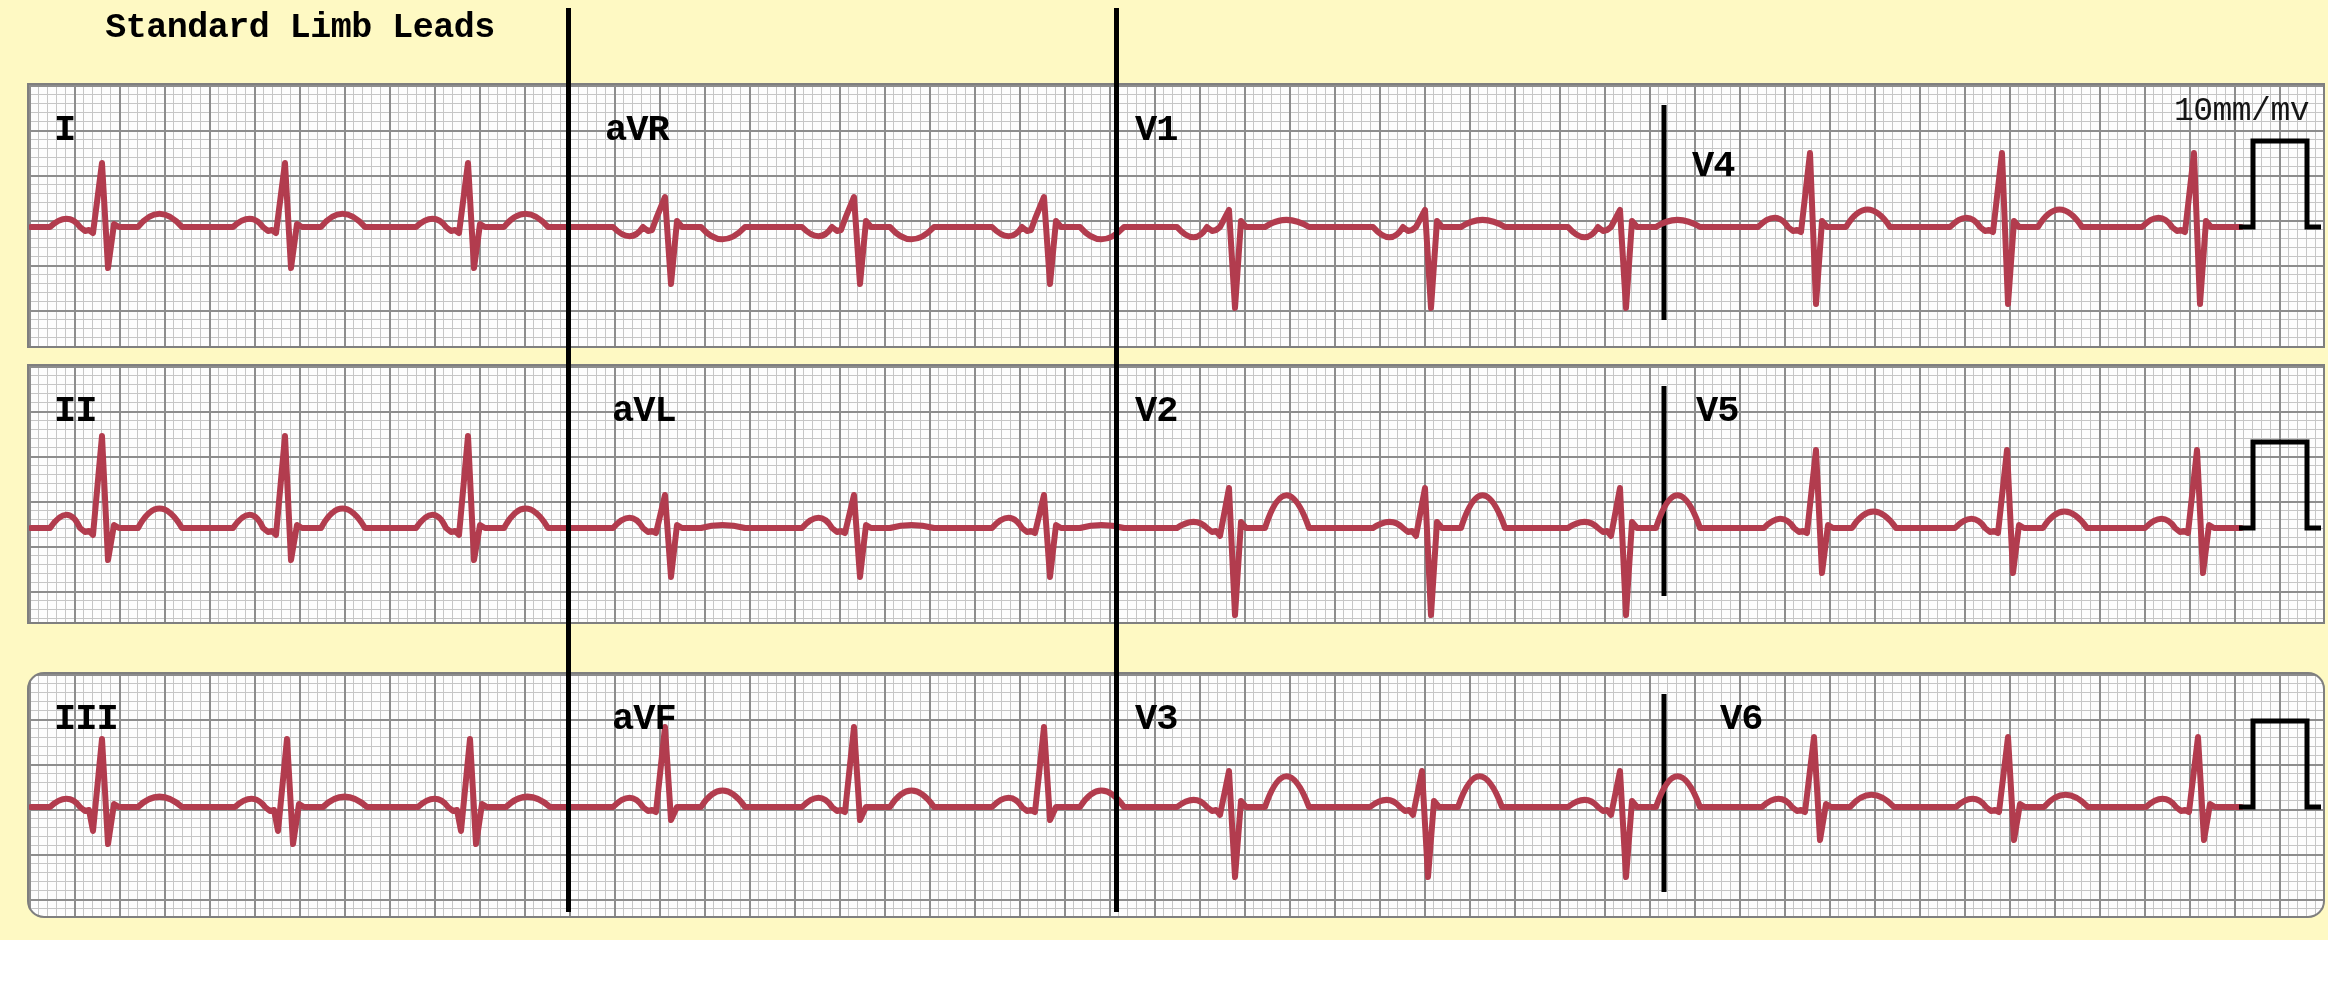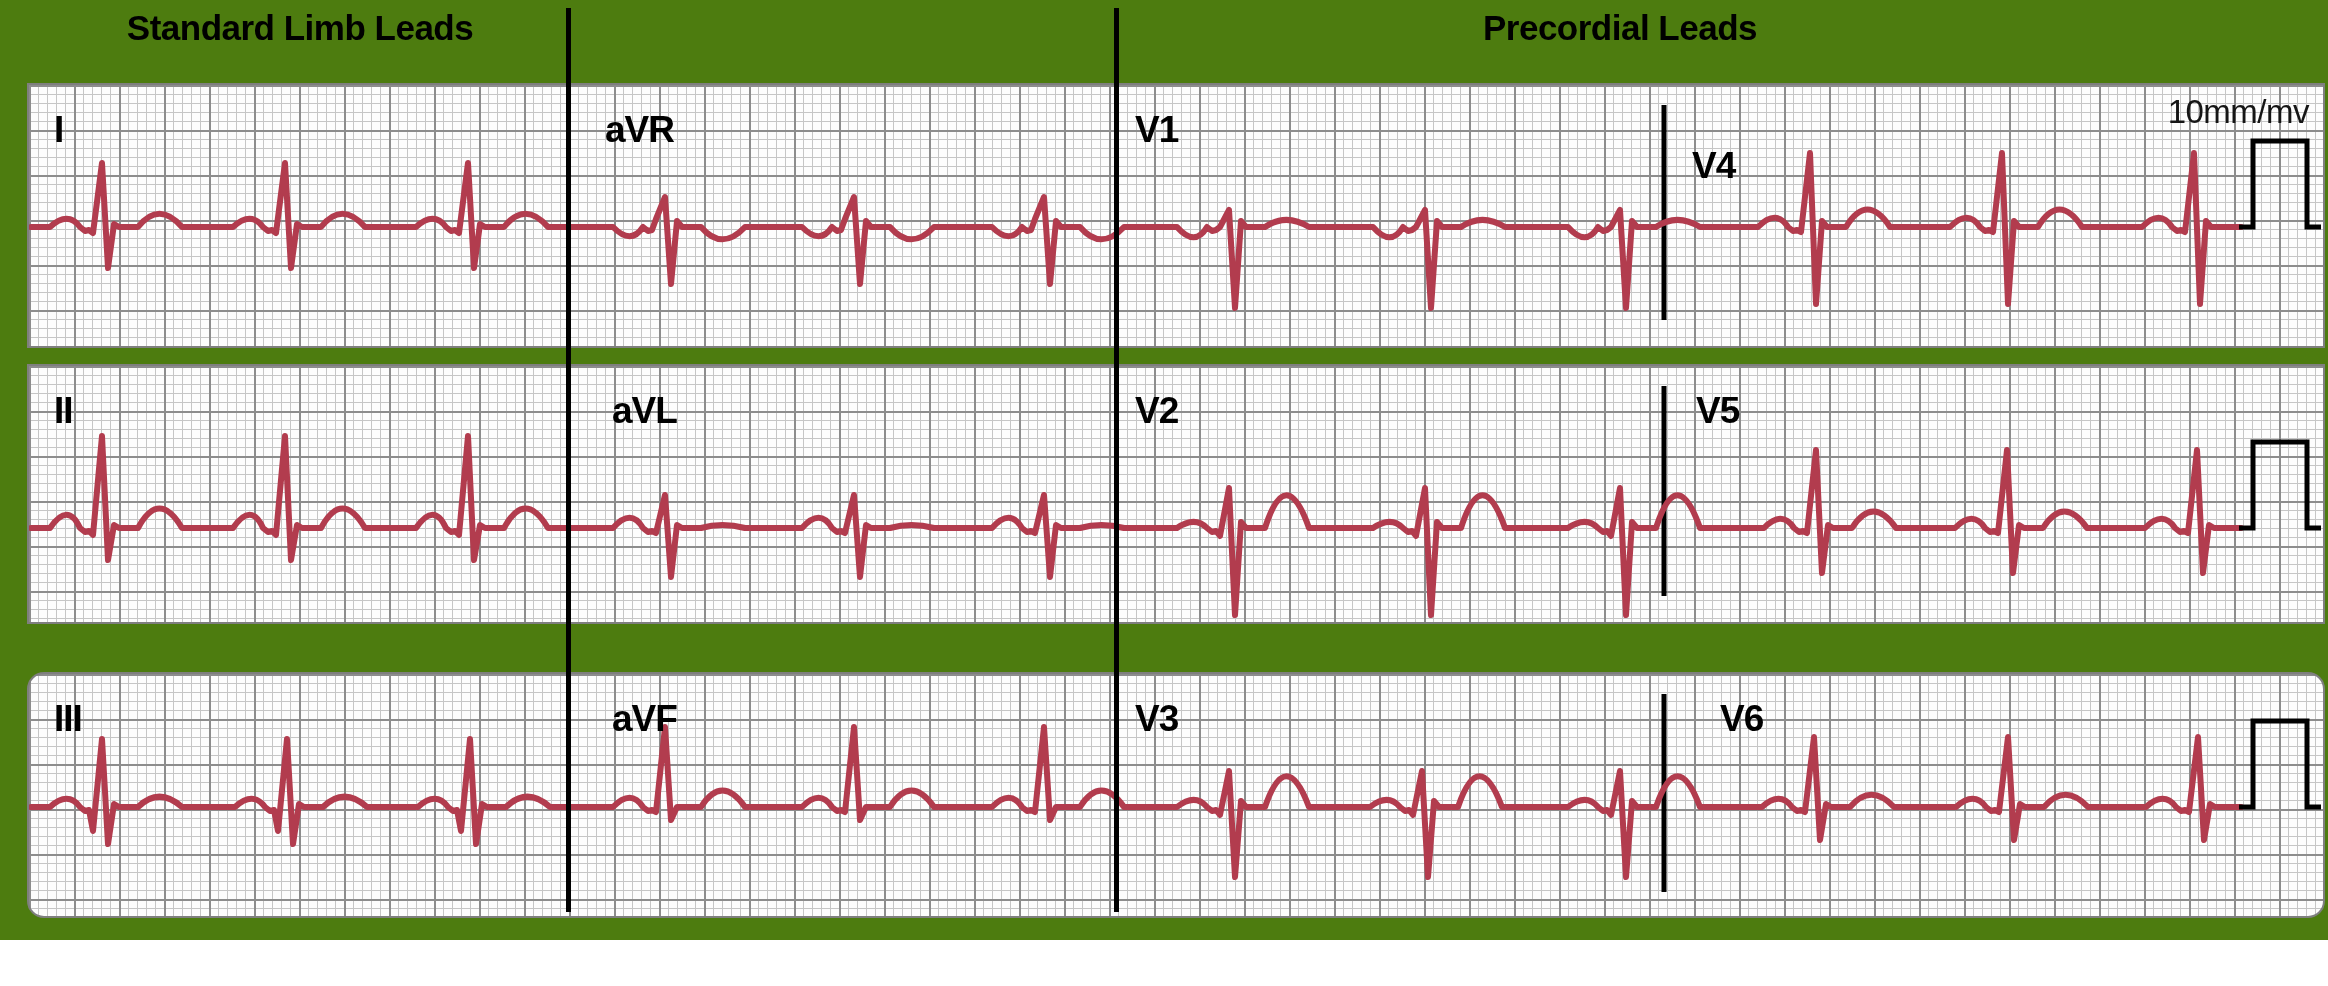--- a/index.html
+++ b/index.html
@@ -1,20 +1,20 @@
 <!DOCTYPE html>
 <html><head>
 <meta charset="utf-8">
 <style>
   html,body{margin:0;padding:0;background:#fff;}
   .page{
     position:relative;
     width:2328px;height:940px;
-    background:#4d7c0f;
-    font-family:Liberation Sans, sans-serif;
+    background:#fef9c3;
+    font-family:Liberation Mono, monospace;
     overflow:hidden;
   }
   .col-header{
     position:absolute;top:8px;
     transform:translateX(-50%);
     font-size:35px;font-weight:bold;color:#000;
     letter-spacing:-0.5px;white-space:nowrap;z-index:7;
   }
   .vdivider{
     position:absolute;top:8px;height:904px;width:5px;
@@ -51,21 +51,20 @@
   }
   .caption .cap-bold{font-weight:bold;}
   .caption .cap-text{margin-left:12px;font-weight:normal;}
 </style>
 </head>
 <body>
 
 <div class="page">
 
   <div class="col-header" style="left:300px">Standard Limb Leads</div>
-  <div class="col-header" style="left:1620px">Precordial Leads</div>
 
   <div class="vdivider" style="left:566px"></div>
   <div class="vdivider" style="left:1114px"></div>
 
   <div id="strips">
       <div class="strip" style="top: 83px; height: 265px;">
         <svg width="2294" height="261" viewBox="0 0 2294 261">
           <line x1="1635" x2="1635" y1="20" y2="235" stroke="#000000" stroke-width="5"></line>
           <path d="M 2 142 L 21 142 Q 39 125.6 51 142 L 56 146 L 60 145 L 64 148 L 73 78 L 79 183 L 85 139 L 90 142 L 109 142 Q 130 115.3 153 142 L 204 142 Q 222 125.6 234 142 L 239 146 L 243 145 L 247 148 L 256 78 L 262 183 L 268 139 L 273 142 L 292 142 Q 313 115.3 336 142 L 387 142 Q 405 125.6 417 142 L 422 146 L 426 145 L 430 148 L 439 78 L 445 183 L 451 139 L 456 142 L 475 142 Q 496 115.3 519 142 L 584 142 Q 602 160.4 614 142 L 619 146 L 623 145 L 627 134 L 636 112 L 642 199 L 648 136 L 653 142 L 672 142 Q 693 166.6 716 142 L 773 142 Q 791 160.4 803 142 L 808 146 L 812 145 L 816 134 L 825 112 L 831 199 L 837 136 L 842 142 L 861 142 Q 882 166.6 905 142 L 963 142 Q 981 160.4 993 142 L 998 146 L 1002 145 L 1006 134 L 1015 112 L 1021 199 L 1027 136 L 1032 142 L 1051 142 Q 1072 166.6 1095 142 L 1148 142 Q 1166 162.5 1178 142 L 1183 146 L 1187 145 L 1191 142 L 1200 125 L 1206 223 L 1212 136 L 1217 142 L 1236 142 Q 1257 127.7 1280 142 L 1344 142 Q 1362 162.5 1374 142 L 1379 146 L 1383 145 L 1387 142 L 1396 125 L 1402 223 L 1408 136 L 1413 142 L 1432 142 Q 1453 127.7 1476 142 L 1539 142 Q 1557 162.5 1569 142 L 1574 146 L 1578 145 L 1582 142 L 1591 125 L 1597 223 L 1603 136 L 1608 142 L 1627 142 Q 1648 127.7 1671 142 L 1729 142 Q 1747 123.5 1759 142 L 1764 146 L 1768 145 L 1772 147 L 1781 68 L 1787 219 L 1793 136 L 1798 142 L 1817 142 Q 1838 107.2 1861 142 L 1921 142 Q 1939 123.5 1951 142 L 1956 146 L 1960 145 L 1964 147 L 1973 68 L 1979 219 L 1985 136 L 1990 142 L 2009 142 Q 2030 107.2 2053 142 L 2113 142 Q 2131 123.5 2143 142 L 2148 146 L 2152 145 L 2156 147 L 2165 68 L 2171 219 L 2177 136 L 2182 142 L 2201 142 L 2212 142" fill="none" stroke="#b23c4e" stroke-width="6" stroke-linecap="round" stroke-linejoin="round"></path>
           <path d="M 2210 142 L 2224 142 L 2224 56 L 2278 56 L 2278 142 L 2292 142" fill="none" stroke="#000000" stroke-width="5" stroke-linejoin="miter"></path>

